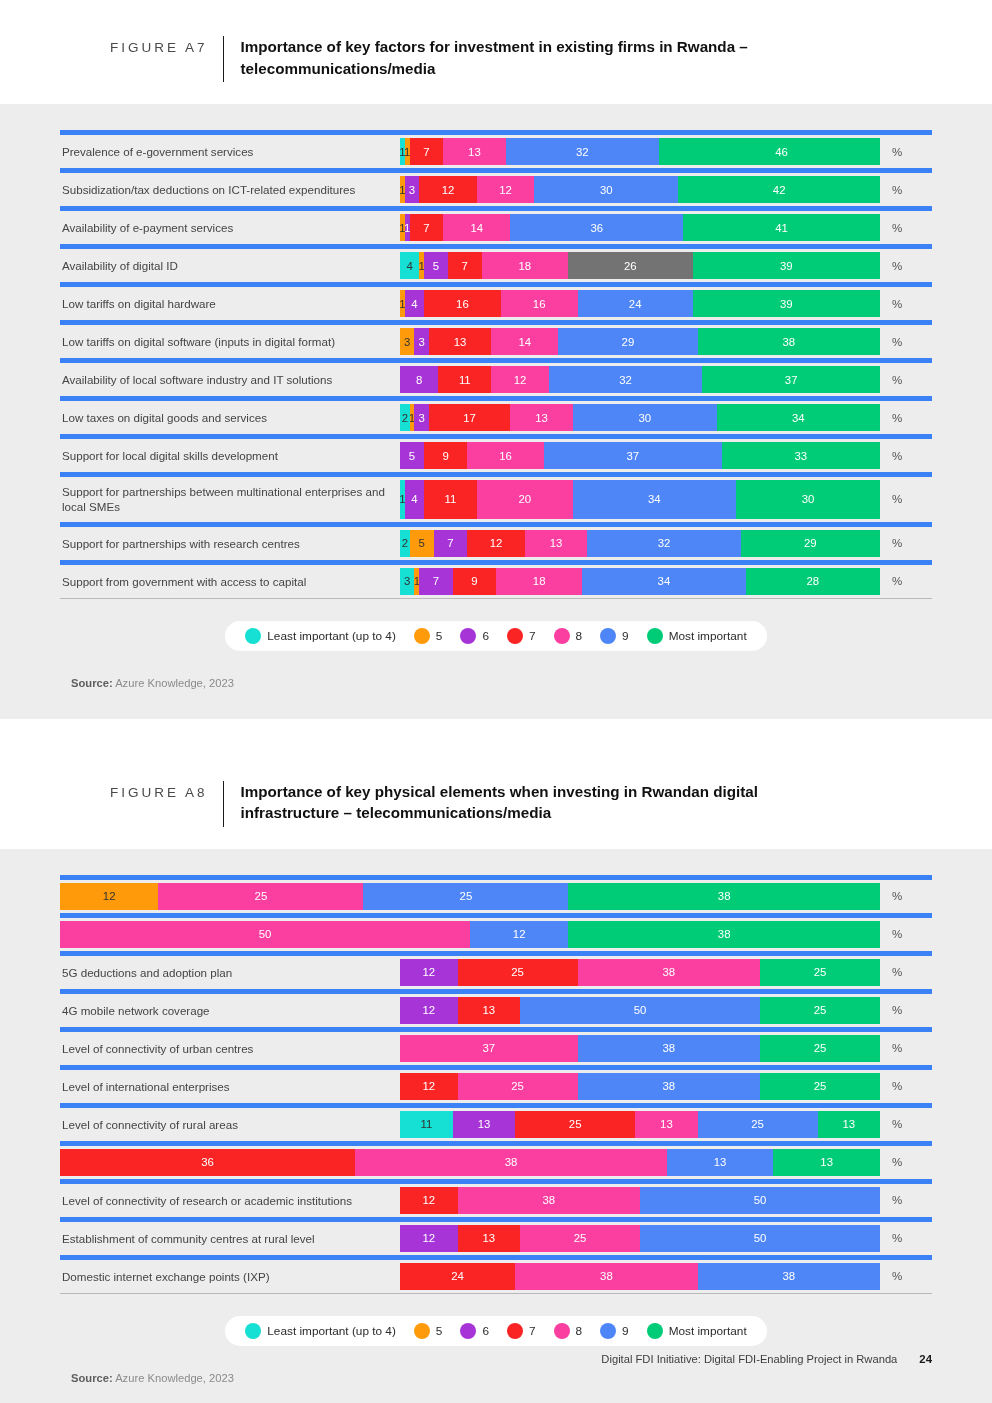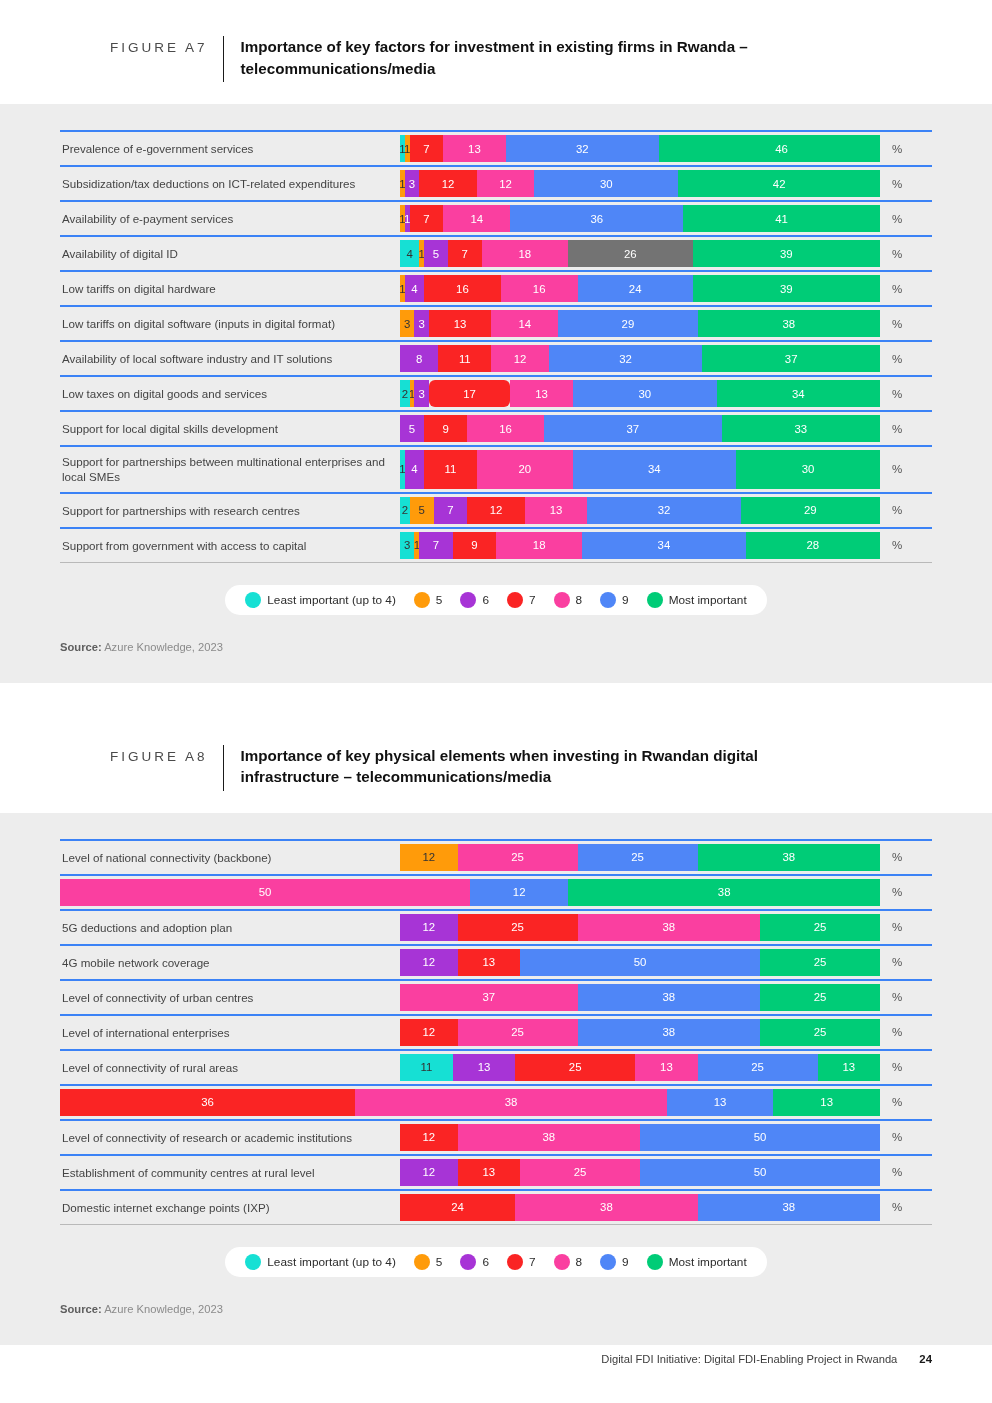--- a/index.html
+++ b/index.html
@@ -22,21 +22,21 @@
   .fig-title { font-size: 15.2px; font-weight: 700; line-height: 1.42; color:#111111; max-width: 600px; }
 
   
   .panel { background:#ededed; padding: 26px 0 0 0; }
 
   .chart { width: 992px; }
   .rows { margin: 0 60px 0 60px; }
 
   .row {
     display: flex; align-items: stretch;
-    border-top: 2px solid #3b82f6;
+    border-top: 5px solid #3b82f6;
     min-height: 34px;
   }
   .row.last { border-bottom: 1px solid #b9b9b9; }
   .row-label {
     width: 340px; flex: 0 0 340px;
     font-size: 11.6px; color:#444; line-height:1.33;
     display:flex; align-items:center; padding: 7px 10px 7px 2px;
   }
   .bar {
     flex: 1 1 auto; display: flex; align-items: stretch;
@@ -59,21 +59,21 @@
   .legend {
     background:#ffffff; border-radius: 16px;
     padding: 7px 20px; display:flex; align-items:center; gap: 9px;
     box-shadow: 0 0 0 0 rgba(0,0,0,0);
   }
   .leg-item { display:flex; align-items:center; gap:6px; margin-right: 9px; }
   .leg-item:last-child { margin-right: 0; }
   .dot { width: 16px; height: 16px; border-radius: 50%; display:block; }
   .leg-text { font-size: 11.8px; color:#2b2b2b; white-space: nowrap; }
 
-  .source { padding: 22px 0 30px 60px; font-size: 11.2px; color:#8b8b8b; }
+  .source { padding: 22px 0 30px 60px; font-size: 11.2px; color:#8b8b8b;margin-left:11px; }
   .source b { color:#5e5e5e; font-weight:700; }
 
   .gap { height: 26px; background:#ffffff; }
 
   
   .footer {
     position: absolute; left:0; right:0; bottom: 38px;
     display:flex; justify-content:flex-end; align-items:center;
     padding-right: 60px; gap: 22px;
   }
@@ -178,21 +178,21 @@
               <div class="seg" title="Most important: 37%" style="background: rgb(0, 204, 119); width: 37%;">37</div>
             </div>
             <div class="pct">%</div>
           </div>
           <div class="row">
             <div class="row-label">Low taxes on digital goods and services</div>
             <div class="bar">
               <div class="seg dark" title="Least important (up to 4): 2%" style="background: rgb(22, 224, 212); width: 2%;">2</div>
               <div class="seg dark" title="5: 1%" style="background: rgb(255, 155, 10); width: 1%;">1</div>
               <div class="seg" title="6: 3%" style="background: rgb(167, 52, 214); width: 3%;">3</div>
-              <div class="seg" title="7: 17%" style="background: rgb(250, 36, 36); width: 17%; border-radius: 6px;">17</div>
+              <div class="seg" title="7: 17%" style="background: rgb(250, 36, 36); width: 17%;">17</div>
               <div class="seg" title="8: 13%" style="background: rgb(250, 63, 160); width: 13%;">13</div>
               <div class="seg" title="9: 30%" style="background: rgb(79, 134, 247); width: 30%;">30</div>
               <div class="seg" title="Most important: 34%" style="background: rgb(0, 204, 119); width: 34%;">34</div>
             </div>
             <div class="pct">%</div>
           </div>
           <div class="row">
             <div class="row-label">Support for local digital skills development</div>
             <div class="bar">
               <div class="seg" title="6: 5%" style="background: rgb(167, 52, 214); width: 5%;">5</div>
@@ -287,21 +287,20 @@
   <div class="fig-head">
     <div class="fig-num">FIGURE A8</div>
     <div class="fig-rule"></div>
     <div class="fig-title">Importance of key physical elements when investing in Rwandan digital infrastructure – telecommunications/media</div>
   </div>
 
   <div class="panel">
     <div class="chart">
       <div class="rows" id="a8-rows">
           <div class="row">
-            <div class="row-label">Level of national connectivity (backbone)</div>
             <div class="bar">
               <div class="seg dark" title="5: 12%" style="background: rgb(255, 155, 10); width: 12%;">12</div>
               <div class="seg" title="8: 25%" style="background: rgb(250, 63, 160); width: 25%;">25</div>
               <div class="seg" title="9: 25%" style="background: rgb(79, 134, 247); width: 25%;">25</div>
               <div class="seg" title="Most important: 38%" style="background: rgb(0, 204, 119); width: 38%;">38</div>
             </div>
             <div class="pct">%</div>
           </div>
           <div class="row">
             <div class="bar">

